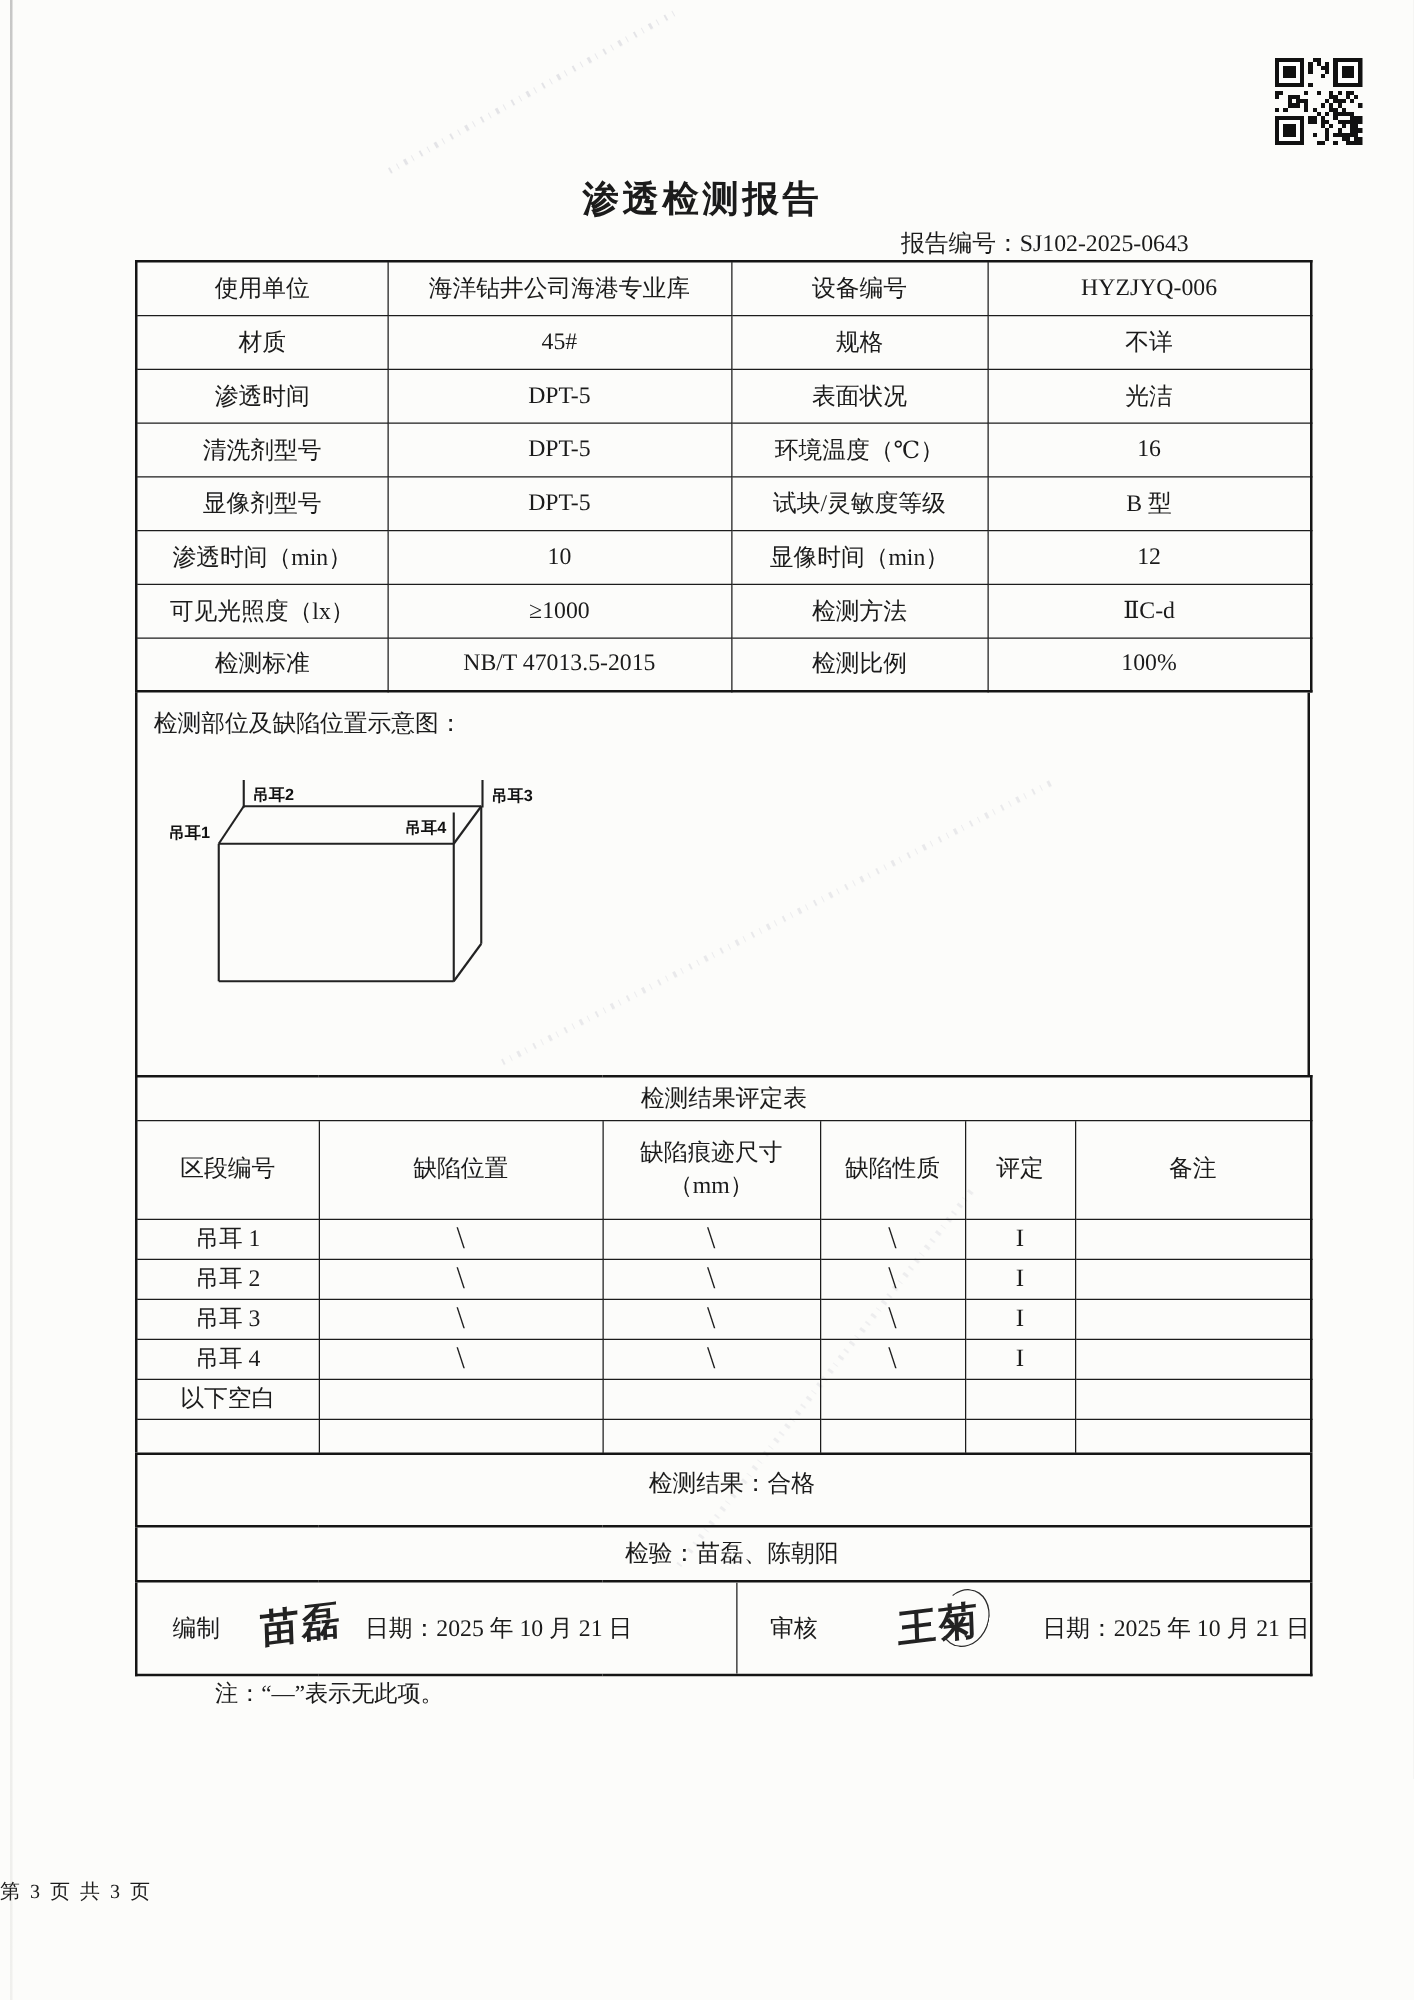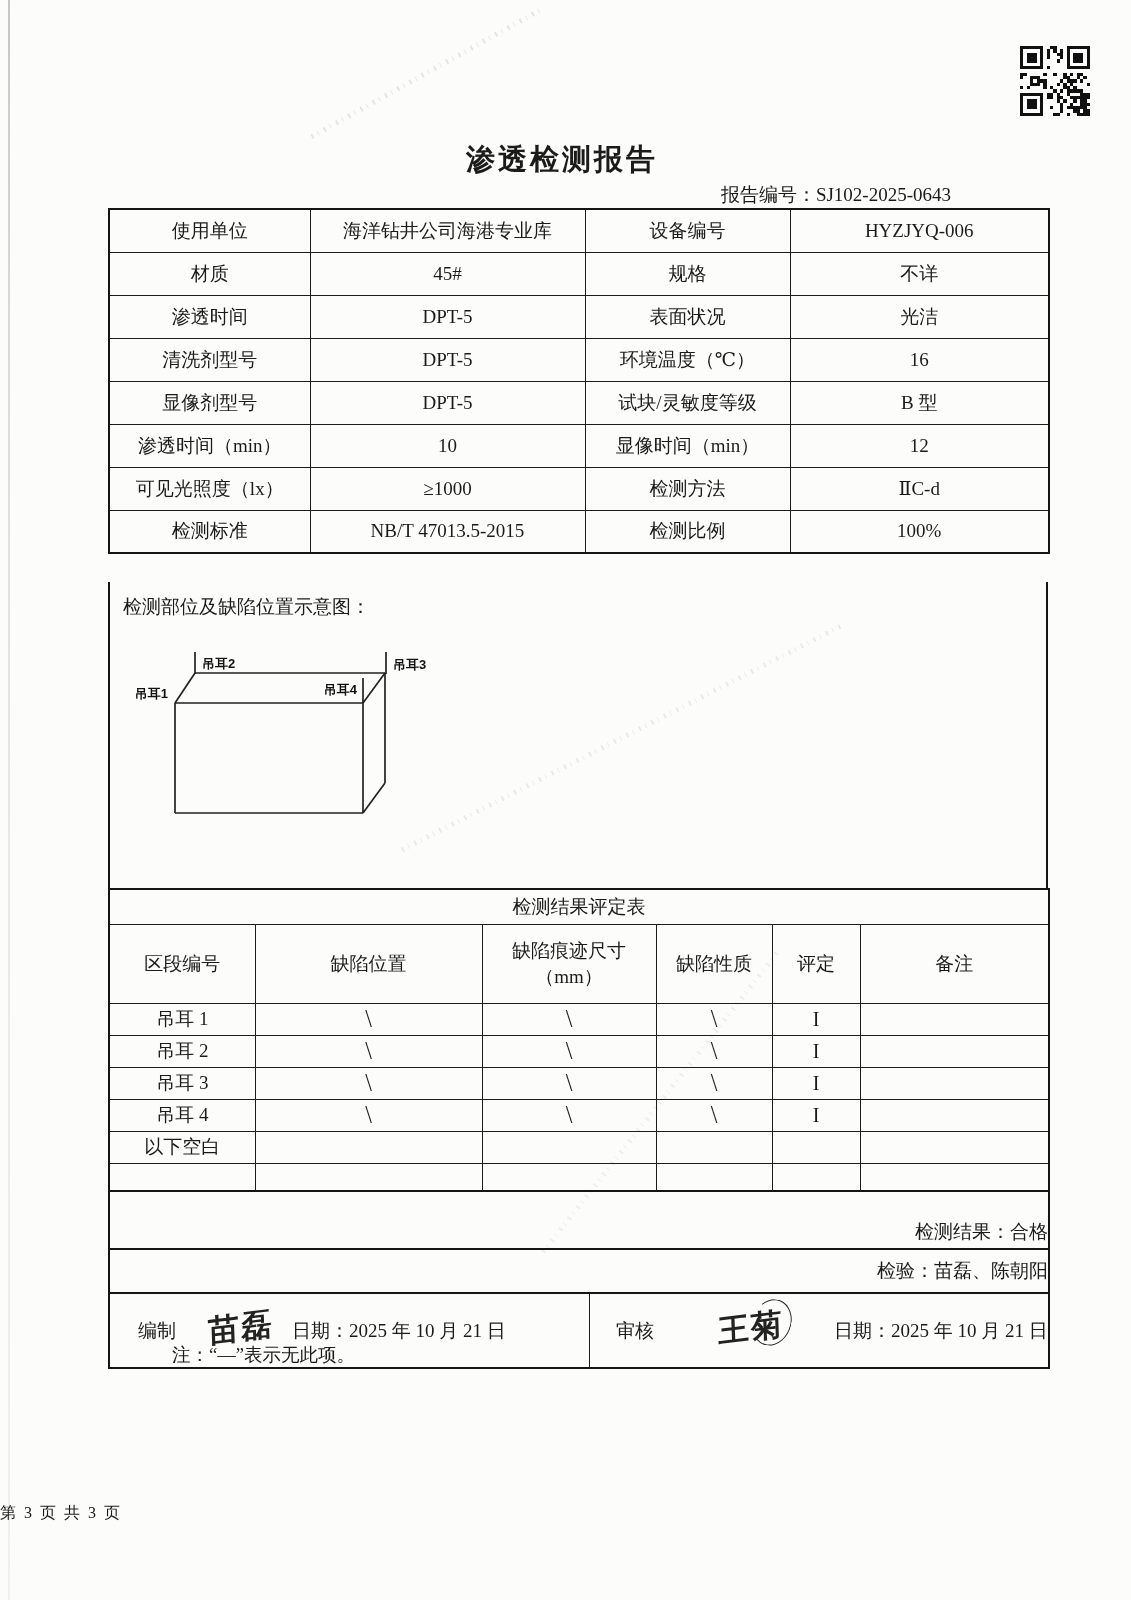--- a/index.html
+++ b/index.html
@@ -41,36 +41,36 @@
   .doc{position:absolute; left:108px; top:208px; width:940px;}
 
   table{border-collapse:collapse; table-layout:fixed; width:940px;}
   td{border:1.6px solid #1c1c1c; text-align:center; vertical-align:middle;
      font-size:19px; padding:0; overflow:hidden;}
   .info-table{border:2.2px solid #151515;}
   .info-table tr{height:43px;}
 
   .diagram-cell{
     position:relative; box-sizing:border-box; width:940px; height:306px;
-    border-left:2.2px solid #151515; border-right:2.2px solid #151515;margin-top:28px;
+    border-left:2.2px solid #151515; border-right:2.2px solid #151515;
   }
   .diagram-label{font-size:19px; padding:12px 0 0 13px; text-align:left;}
   .diagram-svg{position:absolute; left:0; top:0;}
   .diagram-svg text{font-family:"Liberation Sans","DejaVu Sans",sans-serif; font-weight:700; font-size:13px; fill:#111;}
 
   .results-table{border:2.2px solid #151515;}
   .results-table .t-title{height:35px; font-size:19px;}
   .results-table .t-head{height:79px;}
   .results-table .t-head td{font-size:19px; line-height:1.35;}
   .results-table .t-row{height:32px;}
   .results-table .t-empty{height:28px;}
   .slash{display:inline-block; font-size:24px; transform:scaleY(1.05);}
   .rating{font-size:20px;}
 
-  .block-row td{text-align:right; vertical-align:top; padding:27px 0 0 13px;}
+  .block-row td{text-align:center; vertical-align:top; padding:10px 0 0 13px;}
   .result-row{height:58px;}
   .result-row td{border-top:2.2px solid #151515;}
   .inspect-row{height:44px;border-radius:11px;}
   .inspect-row td{border-top:2.2px solid #151515; padding-top:8px;}
 
   .signoff-row{height:73px;}
   .signoff-row > td{padding:0; border-top:2.2px solid #151515; vertical-align:middle;}
   .signoff{display:flex; width:100%; height:73px; align-items:flex-end;}
   .signoff .half{display:flex; align-items:center; height:100%; box-sizing:border-box;}
   .signoff .left{width:481px; border-right:1.6px solid #1c1c1c; padding-left:28px;}

